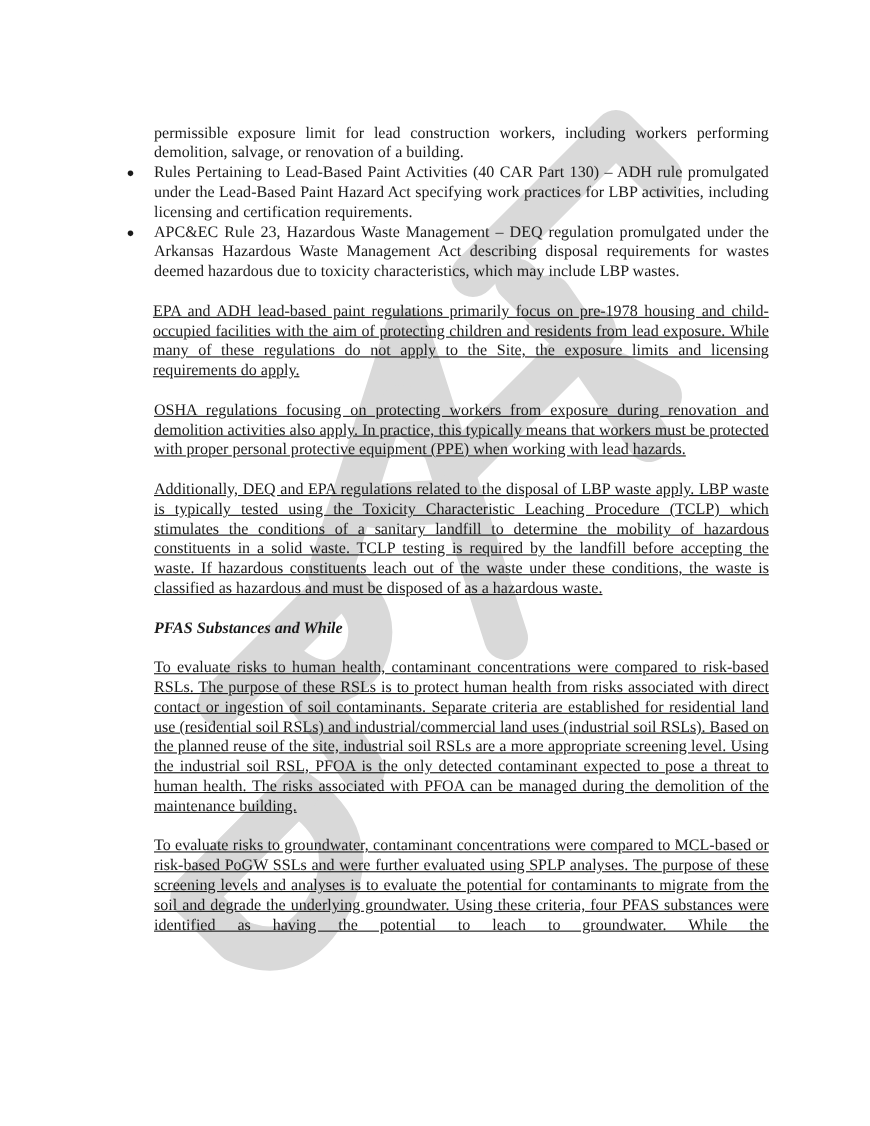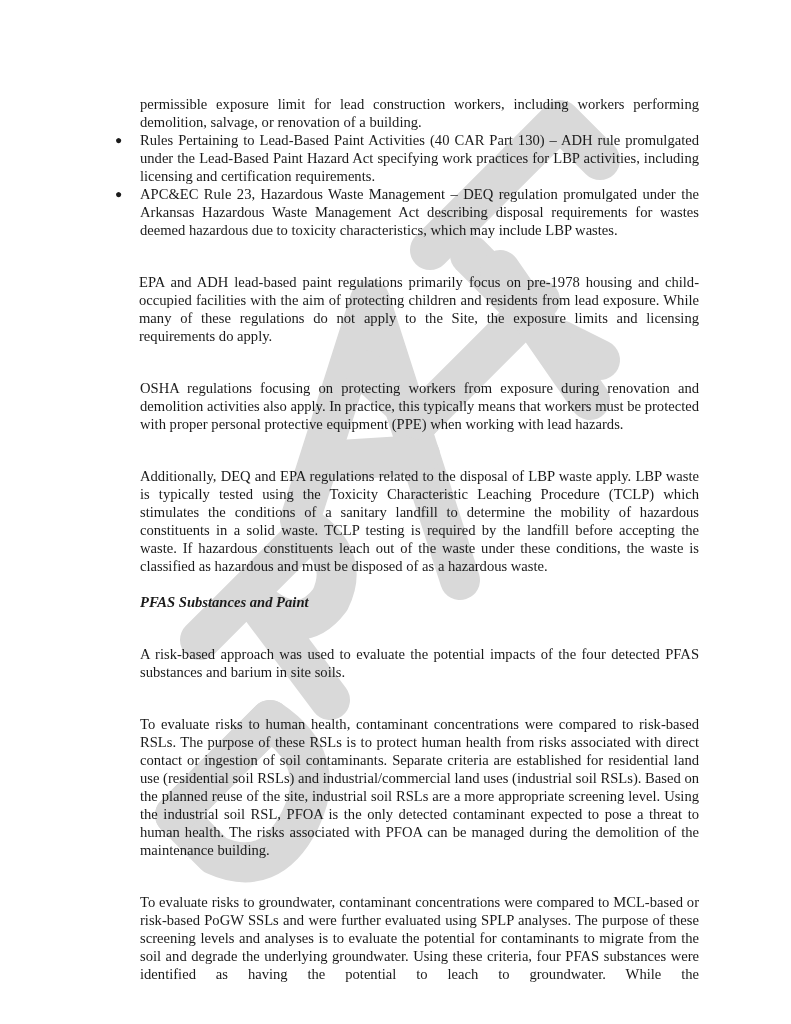--- a/index.html
+++ b/index.html
@@ -20,21 +20,21 @@
       left: 0;
       top: 0;
       width: 791px;
       height: 1024px;
       pointer-events: none;
       z-index: 0;
     }
     .page {
       position: absolute;
       left: 140px;
-      top: 95px;
+      top: 112px;
       width: 559px;
       z-index: 1;
       font-size: 14.6px;
       line-height: 18px;
     }
     .bullet-list {
       margin: 0;
       padding: 0;
       list-style: none;
     }
@@ -50,21 +50,22 @@
       position: absolute;
       left: -25px;
       top: 0;
       font-size: 12px;
     }
     p {
       margin: 0;
       text-align: justify;
     }
     .para {
-      margin-top: 34px;
+      margin-top: 18px;
+      text-decoration: underline;
     }
     .heading {
       margin-top: 18px;
       font-weight: bold;
       font-style: italic;
     }
     .justify-last::after {
       content: "";
       display: inline-block;
       width: 100%;
@@ -109,21 +110,20 @@
       <span>APC&amp;EC Rule 23, Hazardous Waste Management – DEQ regulation promulgated under the Arkansas Hazardous Waste Management Act describing disposal requirements for wastes deemed hazardous due to toxicity characteristics, which may include LBP wastes.</span>
     </li>
   </ul>
 
   <p class="para" style="margin-left:-1px;width:560px;">EPA and ADH lead-based paint regulations primarily focus on pre-1978 housing and child-occupied facilities with the aim of protecting children and residents from lead exposure. While many of these regulations do not apply to the Site, the exposure limits and licensing requirements do apply.</p>
 
   <p class="para">OSHA regulations focusing on protecting workers from exposure during renovation and demolition activities also apply. In practice, this typically means that workers must be protected with proper personal protective equipment (PPE) when working with lead hazards.</p>
 
   <p class="para">Additionally, DEQ and EPA regulations related to the disposal of LBP waste apply. LBP waste is typically tested using the Toxicity Characteristic Leaching Procedure (TCLP) which stimulates the conditions of a sanitary landfill to determine the mobility of hazardous constituents in a solid waste. TCLP testing is required by the landfill before accepting the waste. If hazardous constituents leach out of the waste under these conditions, the waste is classified as hazardous and must be disposed of as a hazardous waste.</p>
 
-  <p class="heading">PFAS Substances and Paint</p>
+  <p class="heading">PFAS Substances and While</p>
 
-  <p class="para">A risk-based approach was used to evaluate the potential impacts of the four detected PFAS substances and barium in site soils.</p>
 
   <p class="para">To evaluate risks to human health, contaminant concentrations were compared to risk-based RSLs. The purpose of these RSLs is to protect human health from risks associated with direct contact or ingestion of soil contaminants. Separate criteria are established for residential land use (residential soil RSLs) and industrial/commercial land uses (industrial soil RSLs). Based on the planned reuse of the site, industrial soil RSLs are a more appropriate screening level. Using the industrial soil RSL, PFOA is the only detected contaminant expected to pose a threat to human health. The risks associated with PFOA can be managed during the demolition of the maintenance building.</p>
 
   <p class="para justify-last">To evaluate risks to groundwater, contaminant concentrations were compared to MCL-based or risk-based PoGW SSLs and were further evaluated using SPLP analyses. The purpose of these screening levels and analyses is to evaluate the potential for contaminants to migrate from the soil and degrade the underlying groundwater. Using these criteria, four PFAS substances were identified as having the potential to leach to groundwater. While the</p>
 
 </div>
 
 </body></html>

